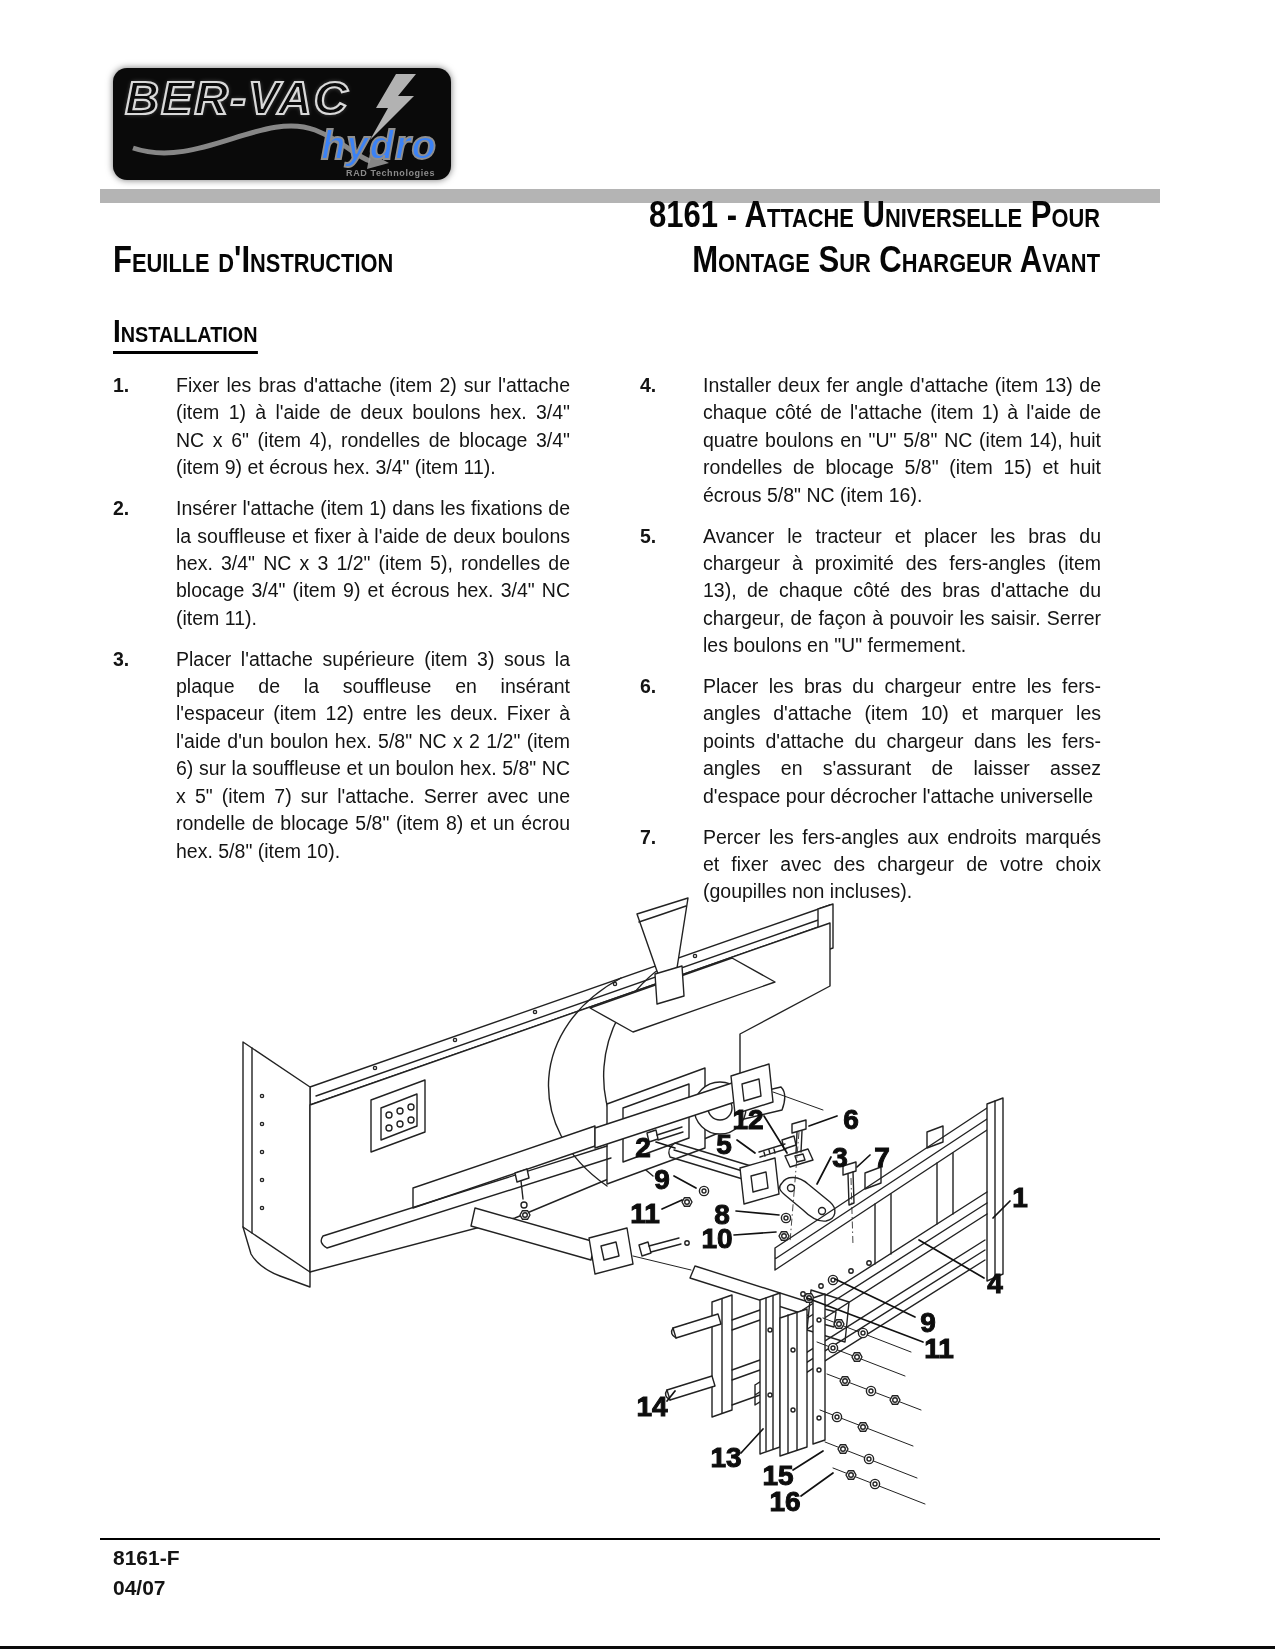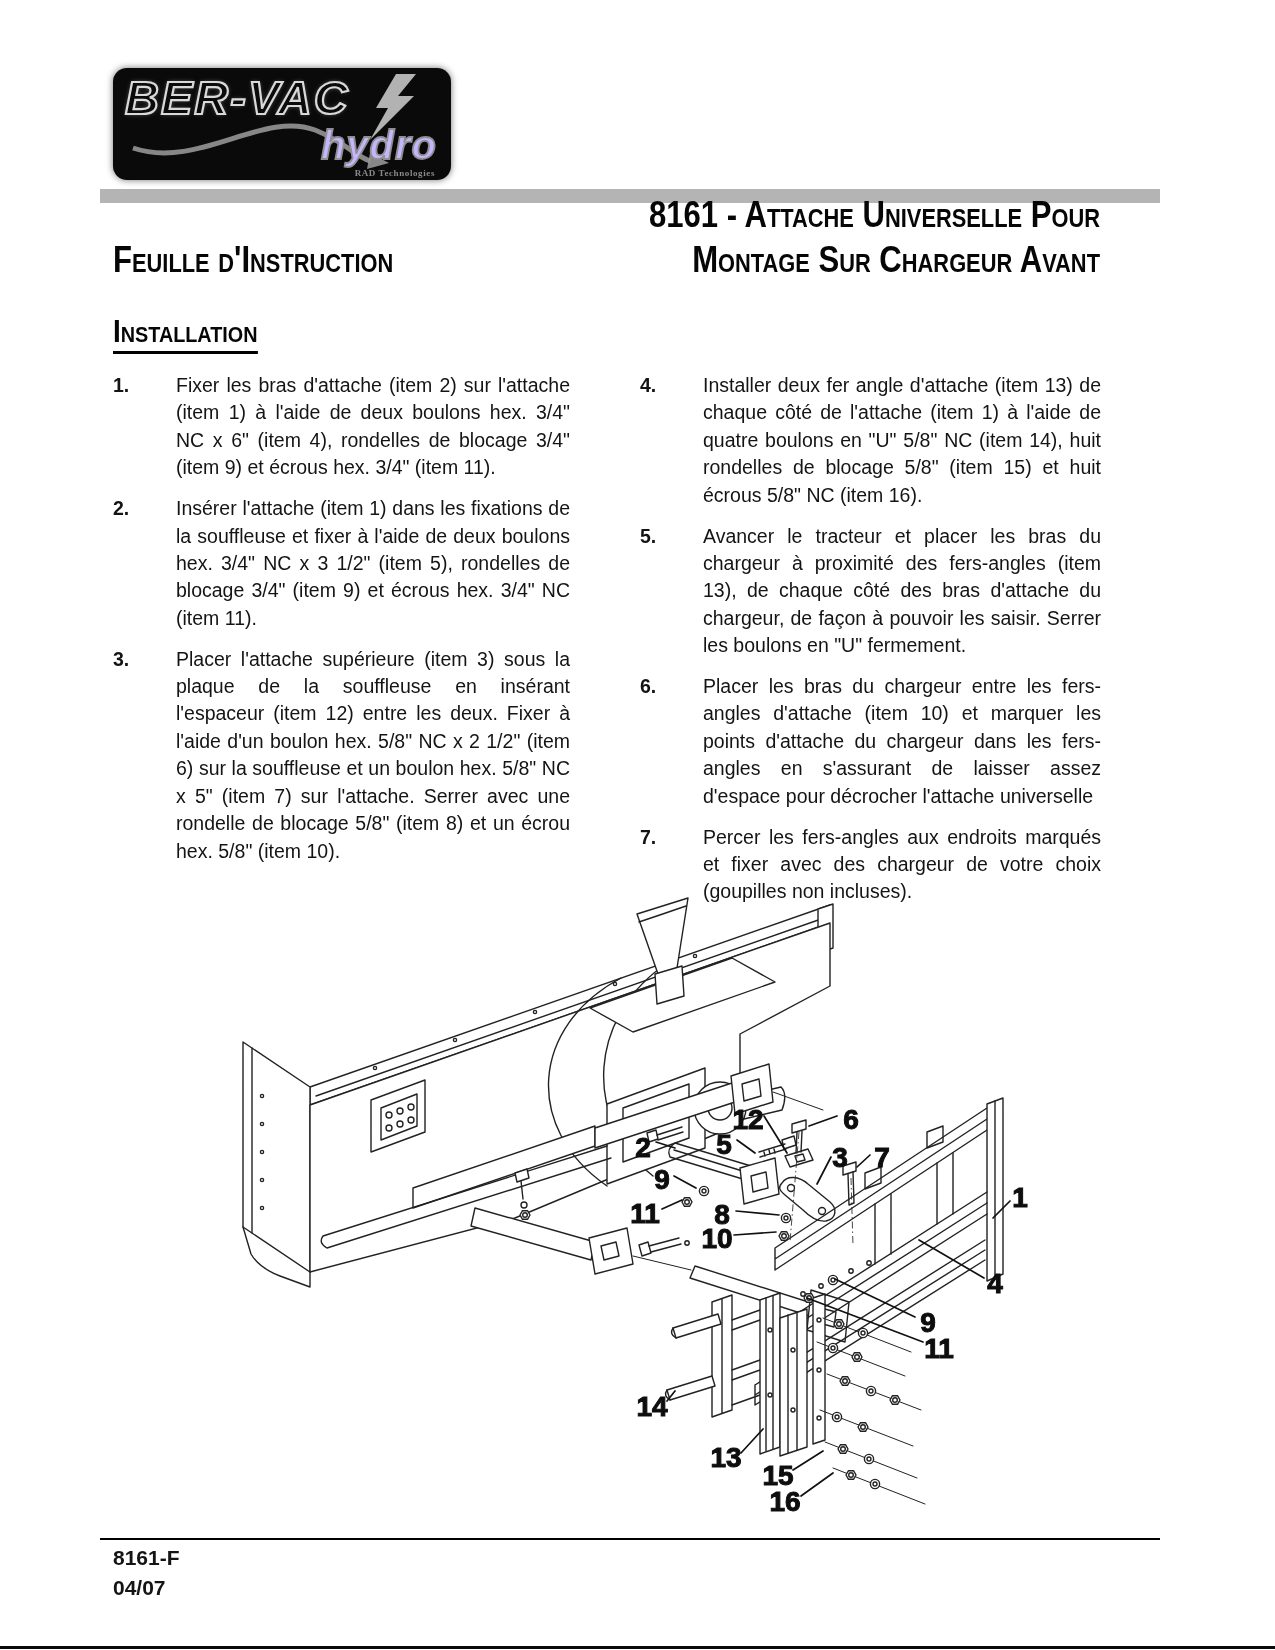--- a/index.html
+++ b/index.html
@@ -15,25 +15,25 @@
   }
   .logo-brand{
     position:absolute;left:12px;top:2px;
     font-size:47px;font-weight:bold;font-style:italic;letter-spacing:2px;
     color:#0b0b0b;-webkit-text-stroke:2.2px #d9d9d9;
     text-shadow:0 0 5px rgba(255,255,255,.35);white-space:nowrap;
   }
   .logo-sub{
     position:absolute;right:14px;bottom:12px;
     font-size:40px;font-weight:bold;font-style:italic;letter-spacing:1px;
-    color:#c4b5fd;-webkit-text-stroke:1.8px #8f8f8f;white-space:nowrap;
+    color:#3b82f6;-webkit-text-stroke:1.8px #8f8f8f;white-space:nowrap;
   }
   .logo-caption{
     position:absolute;right:16px;bottom:2px;
-    font-size:9px;color:#8a8a8a;letter-spacing:.6px;font-weight:bold;white-space:nowrap;font-family:Liberation Serif, serif;
+    font-size:9px;color:#8a8a8a;letter-spacing:.6px;font-weight:bold;white-space:nowrap;
   }
   .logo-art{position:absolute;left:0;top:0;width:338px;height:112px;}
   
   .grey-bar{position:absolute;left:100px;top:189px;width:1060px;height:14px;background:#b4b4b4;}
   
   .h-caps{
     font-variant:small-caps;font-weight:bold;white-space:nowrap;color:#060606;
     letter-spacing:0px;
   }
   .title-right{

